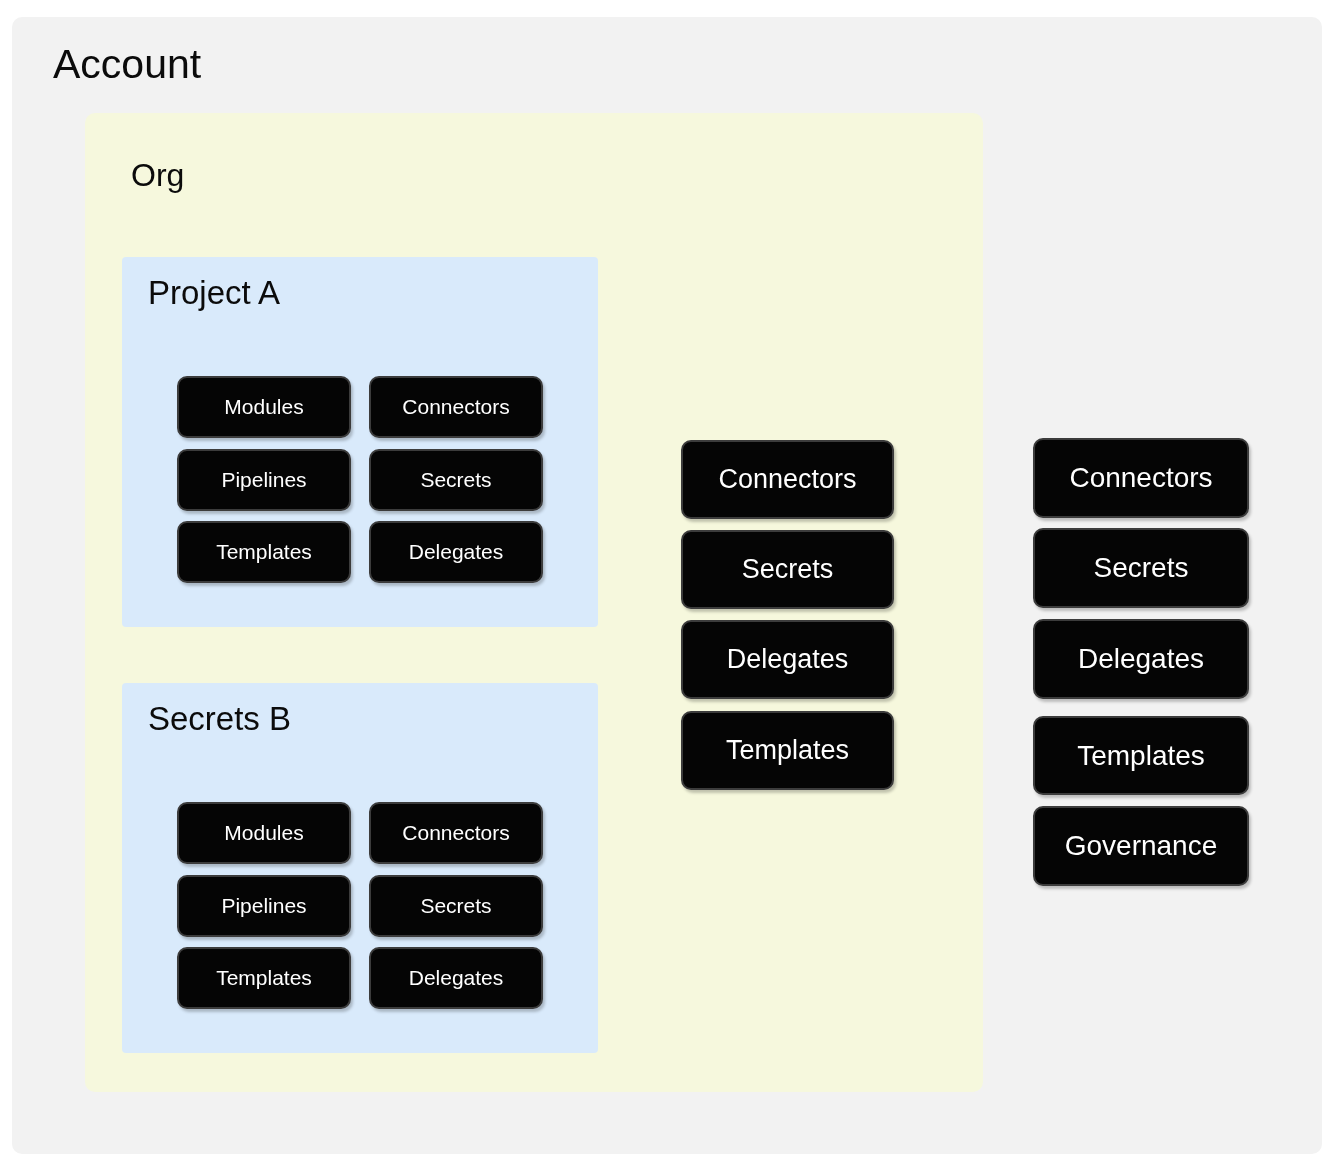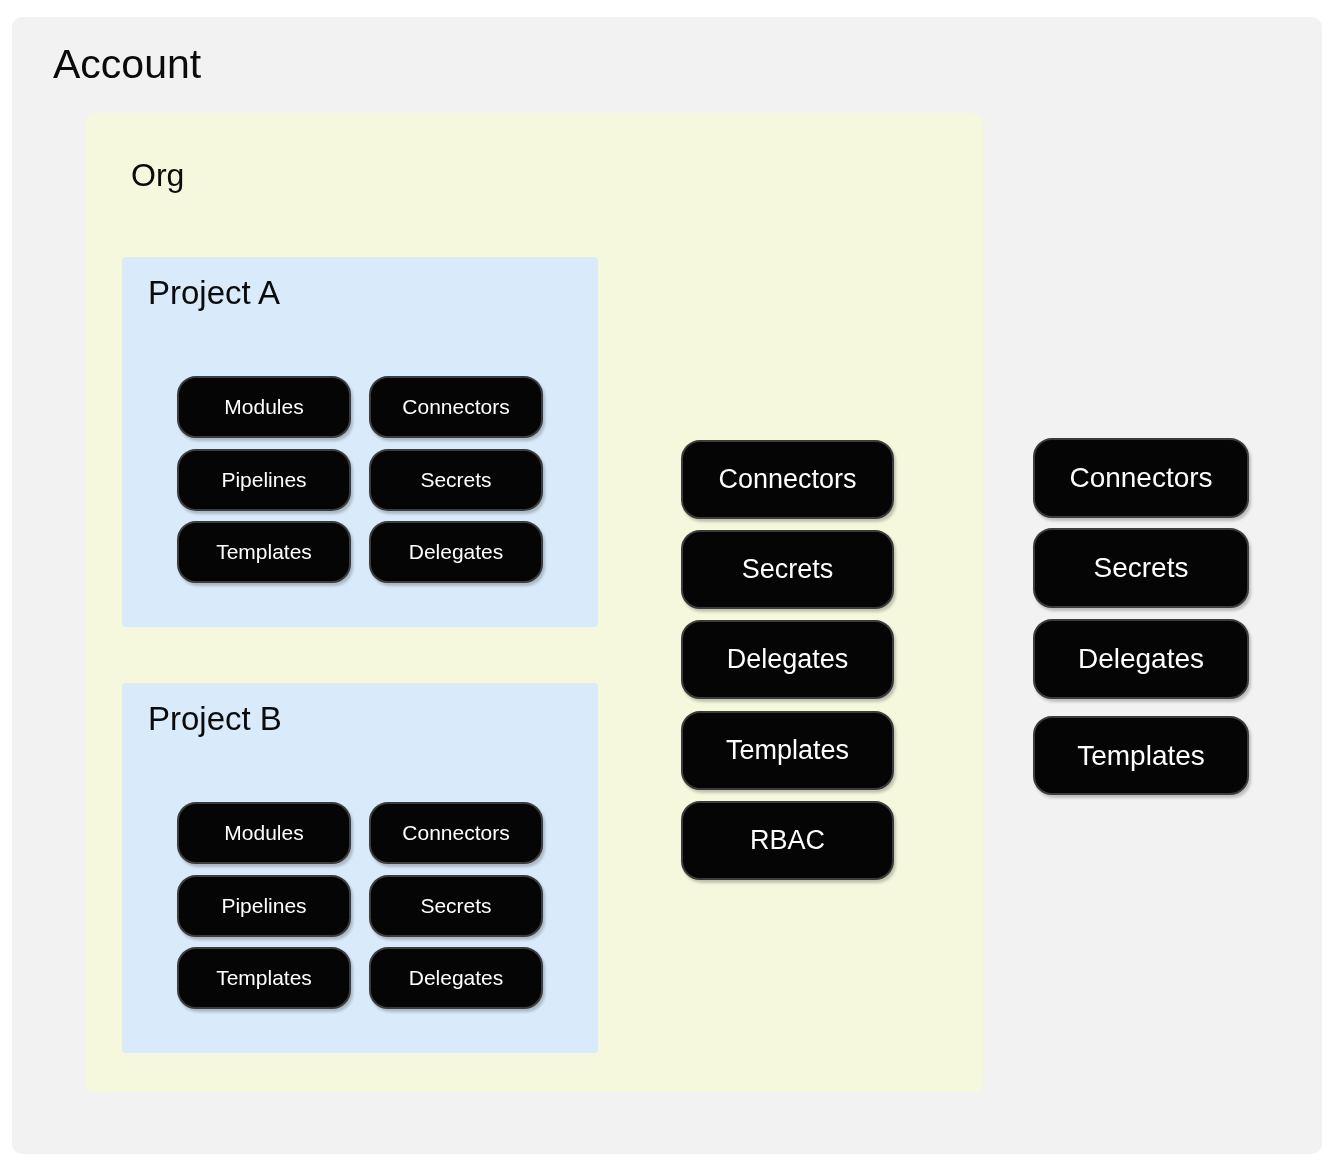--- a/index.html
+++ b/index.html
@@ -72,21 +72,21 @@
     top: 19px;
     font-size: 33px;
   }
 
   
   .node {
     position: absolute;
     box-sizing: border-box;
     background: #050505;
     border: 2px solid #3c3c3c;
-    border-radius: 19px;
+    border-radius: 10px;
     color: #ffffff;
     display: flex;
     align-items: center;
     justify-content: center;
     text-align: center;
     box-shadow: 2px 3px 3px rgba(0,0,0,0.22);
     white-space: nowrap;
     user-select: none;
   }
 
@@ -128,35 +128,35 @@
     <div class="node node-proj" style="left:55px;  top:119px;">Modules</div>
     <div class="node node-proj" style="left:55px;  top:192px;">Pipelines</div>
     <div class="node node-proj" style="left:55px;  top:264px;">Templates</div>
 
     <div class="node node-proj" style="left:247px; top:119px;">Connectors</div>
     <div class="node node-proj" style="left:247px; top:192px;">Secrets</div>
     <div class="node node-proj" style="left:247px; top:264px;">Delegates</div>
   </div>
 
   <div class="scope scope-project scope-project-b">
-    <div class="scope-title title-project">Project B</div>
+    <div class="scope-title title-project">Secrets B</div>
 
     <div class="node node-proj" style="left:55px;  top:119px;">Modules</div>
     <div class="node node-proj" style="left:55px;  top:192px;">Pipelines</div>
     <div class="node node-proj" style="left:55px;  top:264px;">Templates</div>
 
     <div class="node node-proj" style="left:247px; top:119px;">Connectors</div>
     <div class="node node-proj" style="left:247px; top:192px;">Secrets</div>
     <div class="node node-proj" style="left:247px; top:264px;">Delegates</div>
   </div>
 
   <div class="node node-org" style="left:681px; top:440px;">Connectors</div>
   <div class="node node-org" style="left:681px; top:530px;">Secrets</div>
   <div class="node node-org" style="left:681px; top:620px;">Delegates</div>
   <div class="node node-org" style="left:681px; top:711px;">Templates</div>
-  <div class="node node-org" style="left:681px; top:801px;">RBAC</div>
 
   <div class="node node-acct" style="left:1033px; top:438px;">Connectors</div>
   <div class="node node-acct" style="left:1033px; top:528px;">Secrets</div>
   <div class="node node-acct" style="left:1033px; top:619px;">Delegates</div>
   <div class="node node-acct" style="left:1033px; top:716px; height:79px;">Templates</div>
+  <div class="node node-acct" style="left:1033px; top:806px;">Governance</div>
 
 </div>
 
 </body></html>

